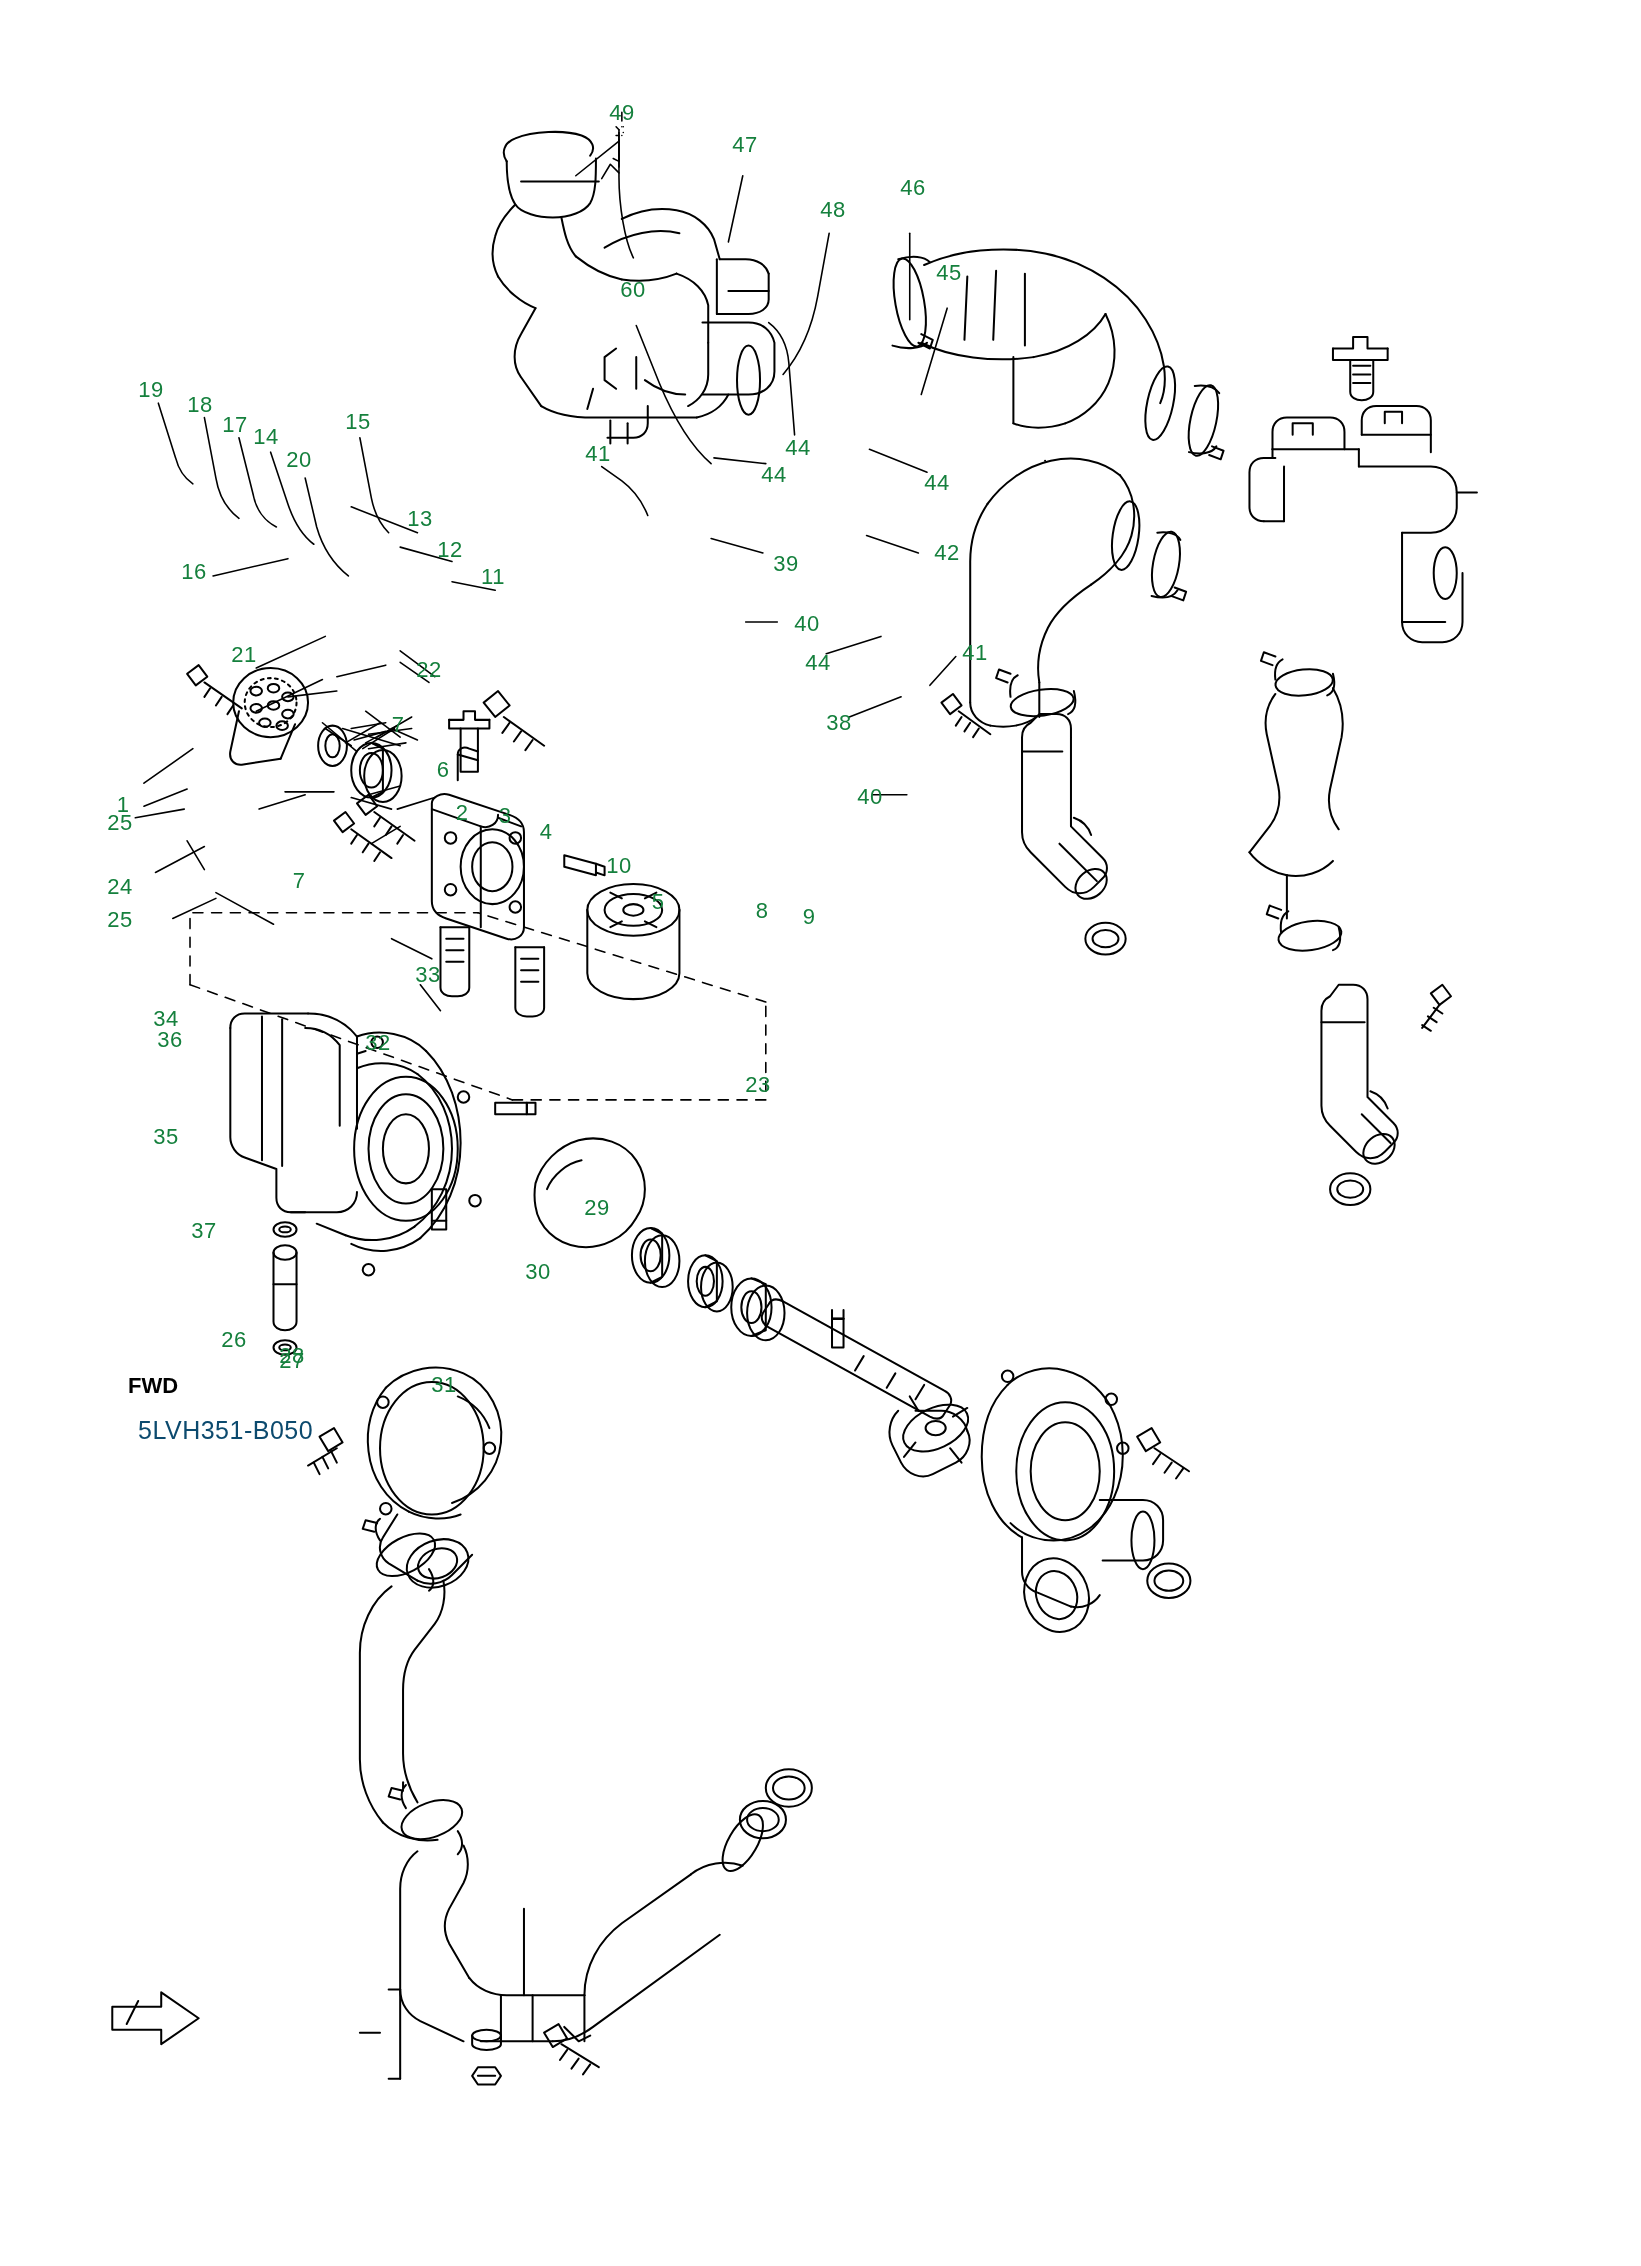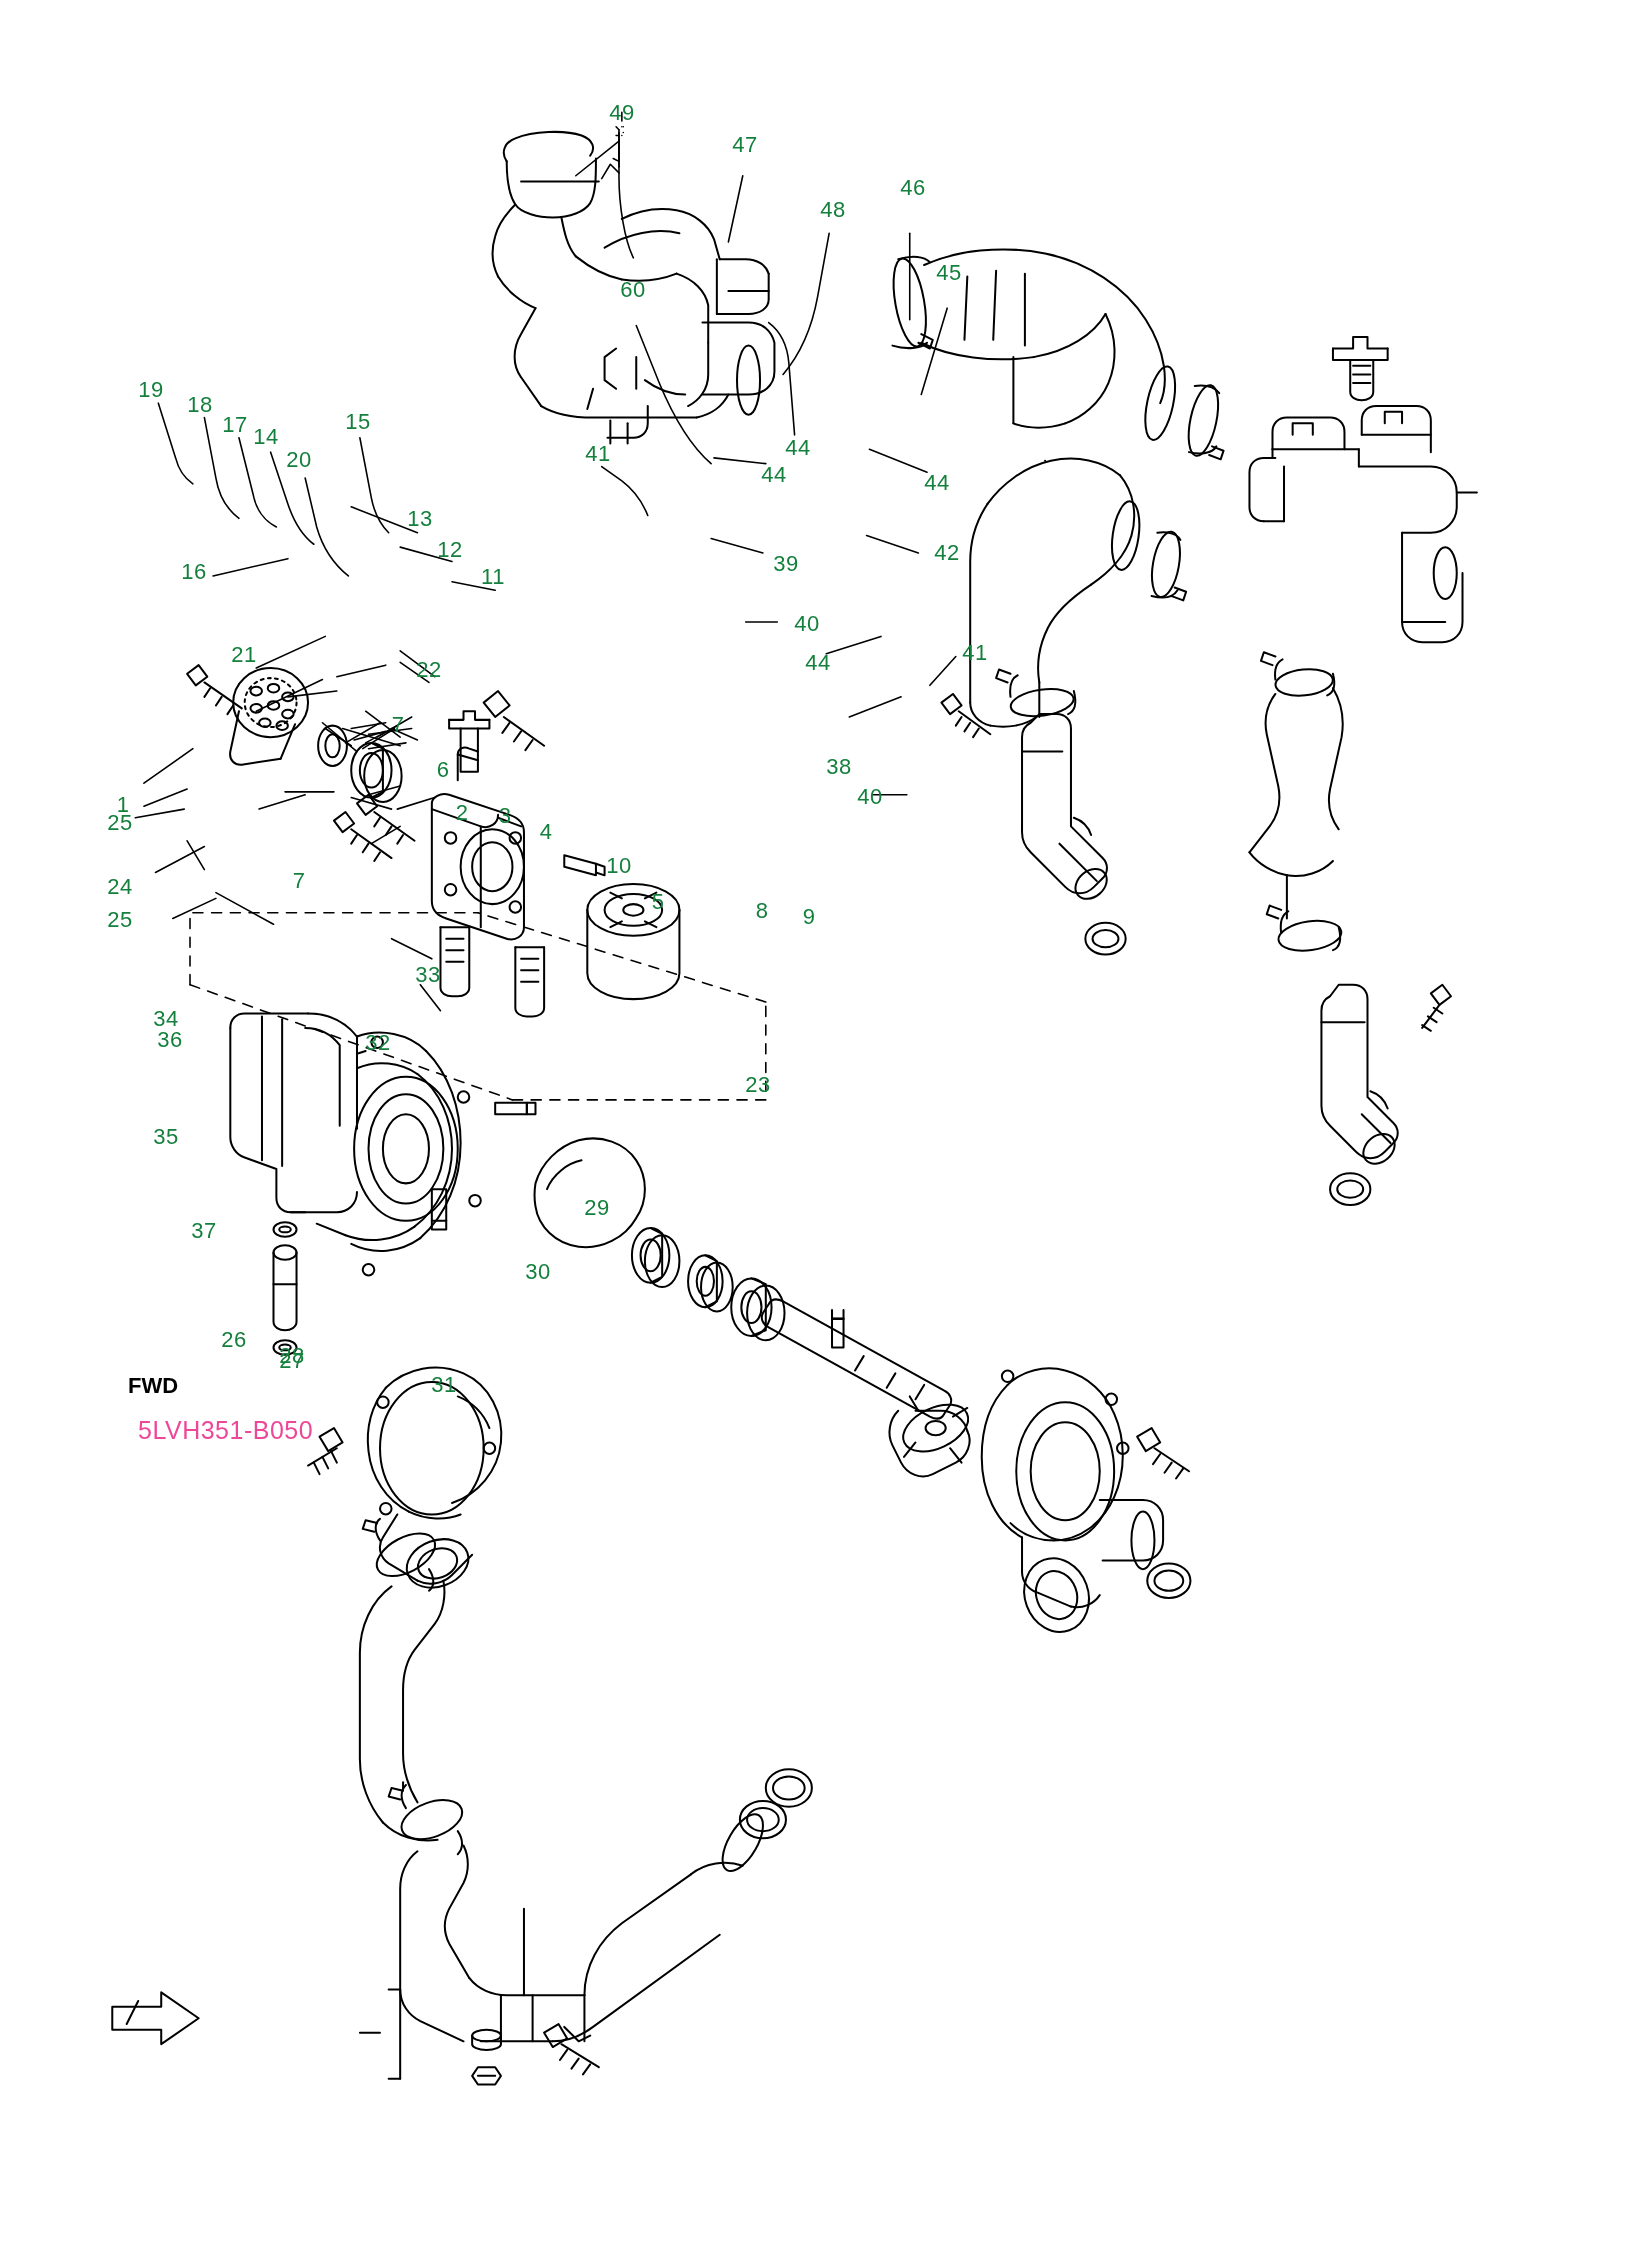--- a/index.html
+++ b/index.html
@@ -27,21 +27,21 @@
     color: #15803d;
     line-height: 1;
     white-space: nowrap;
     transform: translate(-50%, -50%);
     letter-spacing: 0.5px;
   }
   .partcode {
     position: absolute;
     font-family: "Liberation Sans", sans-serif;
     font-size: 25px;
-    color: #ec4899;
+    color: #0c4a6e;
     white-space: nowrap;
     letter-spacing: 0.5px;
   }
   .fwd-label {
     position: absolute;
     font-family: "Liberation Sans", sans-serif;
     font-weight: bold;
     font-size: 22px;
     color: #000000;
   }
@@ -665,21 +665,21 @@
   <div class="callout" style="left:194px;top:572px;">16</div>
   <div class="callout" style="left:450px;top:550px;">12</div>
   <div class="callout" style="left:786px;top:556px;margin-top:8px;">39</div>
   <div class="callout" style="left:947px;top:553px;">42</div>
   <div class="callout" style="left:493px;top:577px;">11</div>
   <div class="callout" style="left:807px;top:624px;">40</div>
   <div class="callout" style="left:818px;top:663px;">44</div>
   <div class="callout" style="left:244px;top:655px;">21</div>
   <div class="callout" style="left:429px;top:670px;">22</div>
   <div class="callout" style="left:975px;top:653px;">41</div>
-  <div class="callout" style="left:839px;top:723px;margin-top:44px;">38</div>
+  <div class="callout" style="left:839px;top:723px;">38</div>
   <div class="callout" style="left:398px;top:725px;">7</div>
   <div class="callout" style="left:123px;top:805px;">1</div>
   <div class="callout" style="left:870px;top:797px;">40</div>
   <div class="callout" style="left:443px;top:770px;">6</div>
   <div class="callout" style="left:462px;top:813px;">2</div>
   <div class="callout" style="left:120px;top:823px;">25</div>
   <div class="callout" style="left:505px;top:816px;">3</div>
   <div class="callout" style="left:546px;top:832px;">4</div>
   <div class="callout" style="left:299px;top:881px;">7</div>
   <div class="callout" style="left:619px;top:866px;">10</div>

